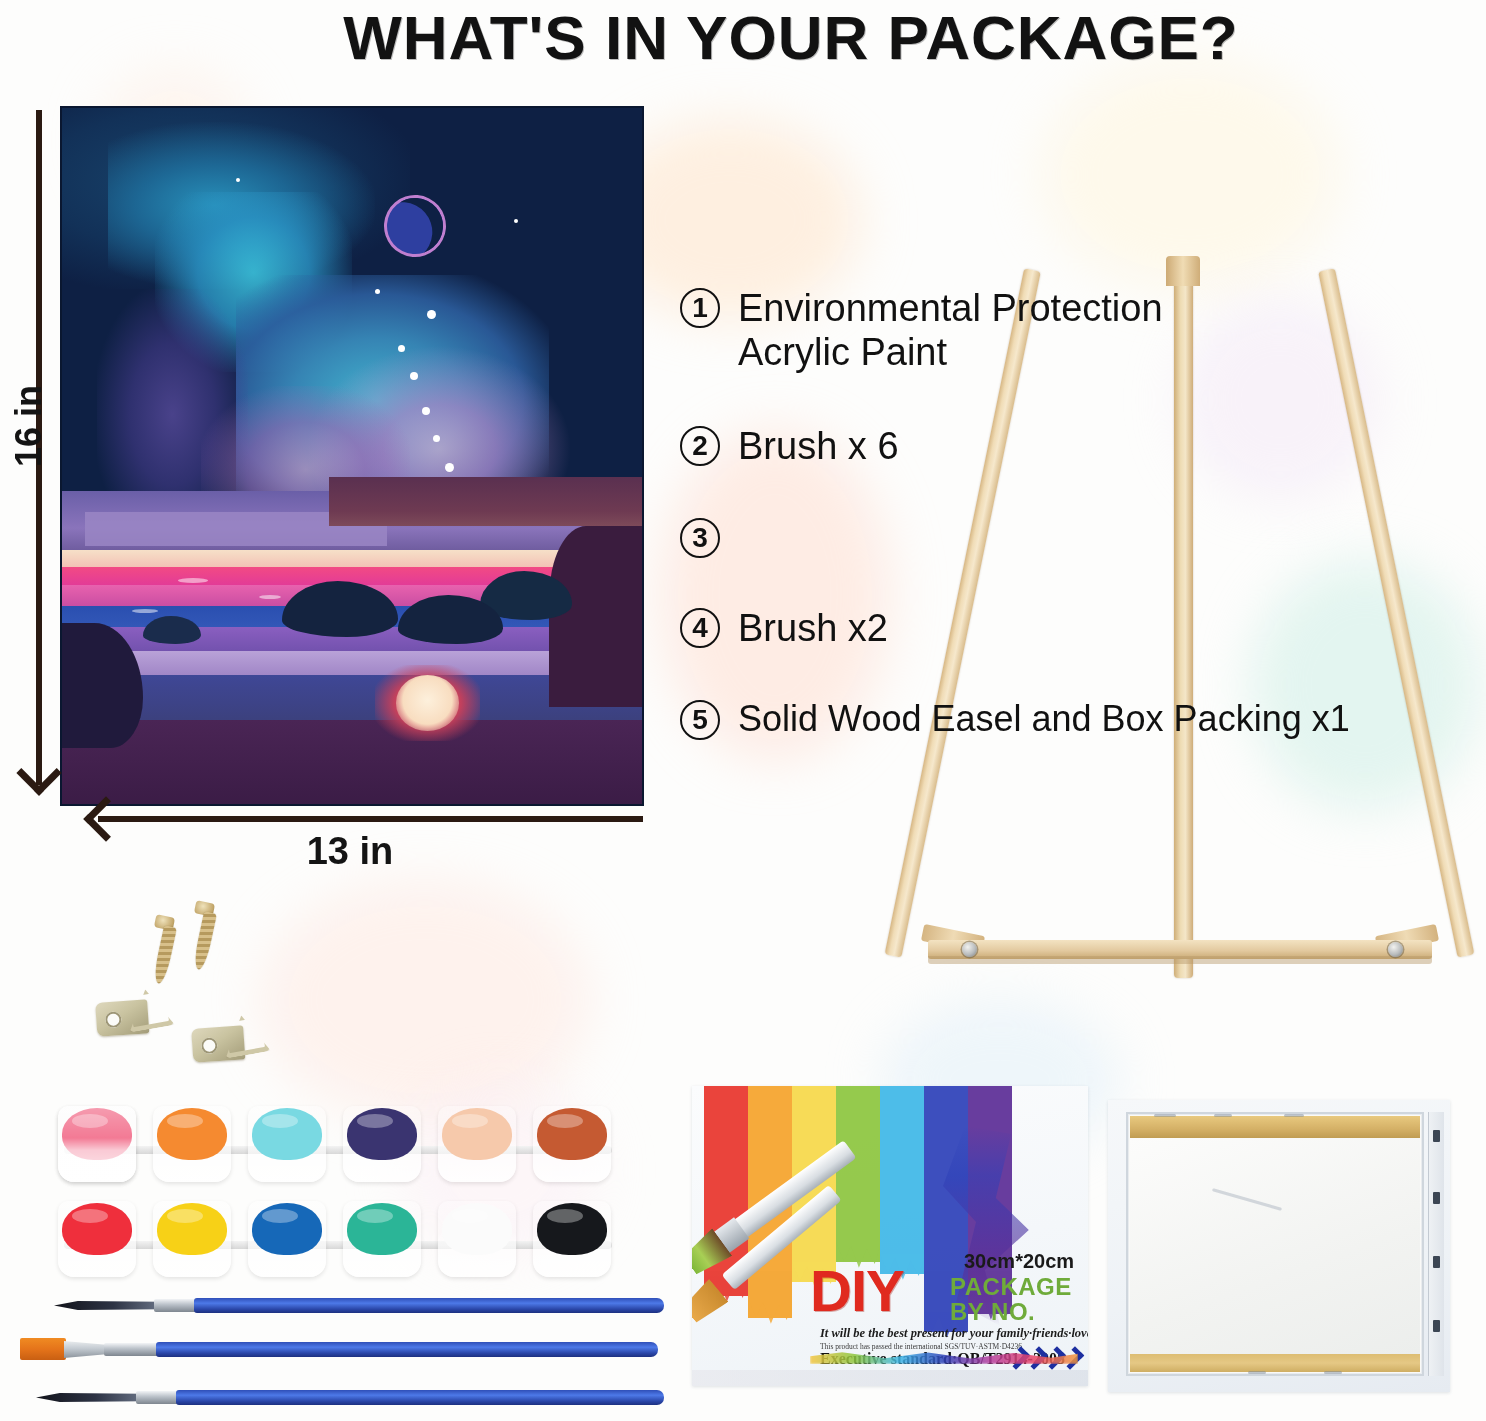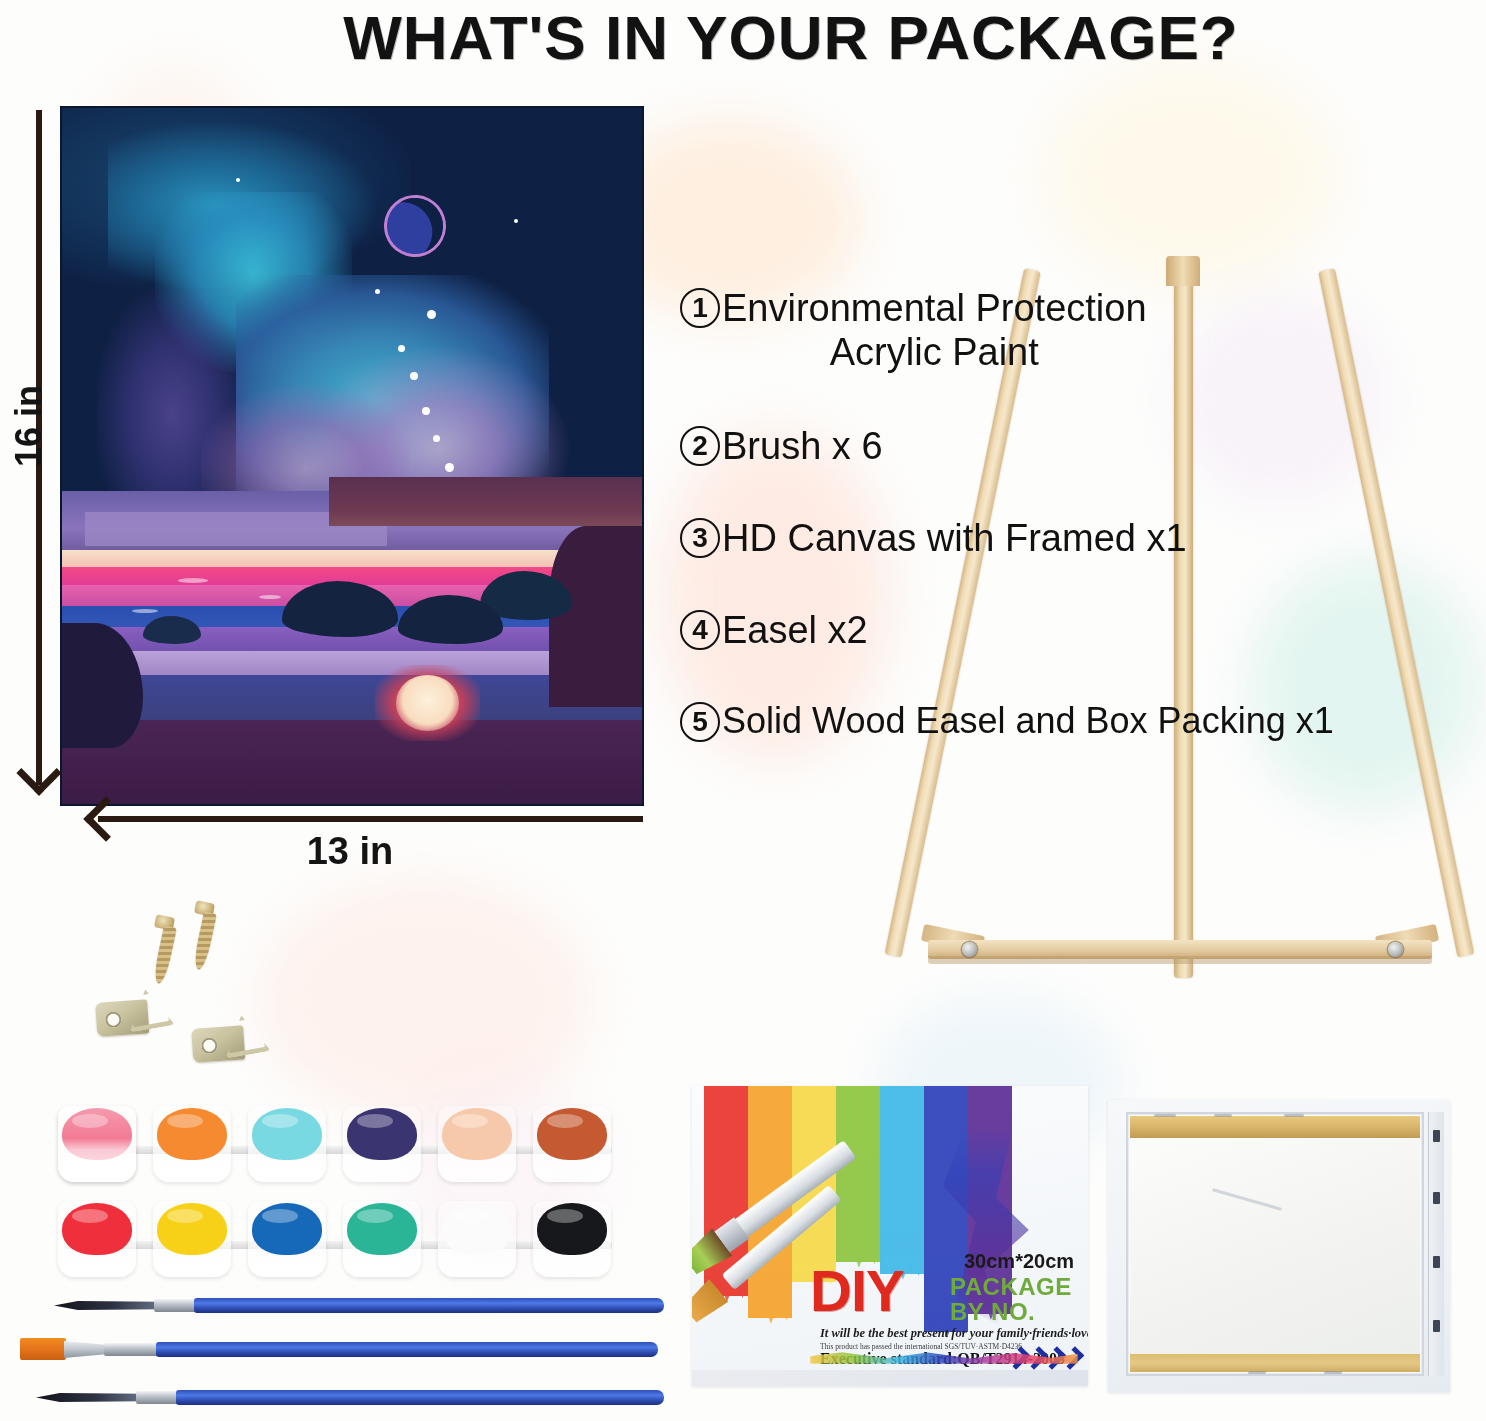--- a/index.html
+++ b/index.html
@@ -148,21 +148,21 @@
   .item .num {
     flex: 0 0 auto;
     width: 40px; height: 40px; margin-top: 2px;
     border: 2.5px solid #111; border-radius: 50%;
     font-size: 28px; font-weight: 600; color: #111;
     display: flex; align-items: center; justify-content: center;
     line-height: 1;
   }
   .item .txt {
     font-size: 38px; line-height: 1.16; color: #111; font-weight: 500;
-    white-space: pre-line; margin-left: 2px; text-align: center;
+    white-space: pre-line; margin-left: 18px;
   }
   .i1 { margin-bottom: 50px; }
   .i2 { margin-bottom: 48px; }
   .i3 { margin-bottom: 48px; }
   .i4 { margin-bottom: 48px; }
   .i5 .txt { font-size: 36px; }
 
   
   .easel { position: absolute; left: 900px; top: 250px; width: 560px; height: 760px; }
   .leg {
@@ -628,25 +628,24 @@
       <span class="num">1</span>
       <span class="txt">Environmental Protection
 Acrylic Paint</span>
     </div>
     <div class="item i2">
       <span class="num">2</span>
       <span class="txt">Brush  x 6</span>
     </div>
     <div class="item i3">
       <span class="num">3</span>
-      <span class="txt">HD Canvas with Framed x1</span>
     </div>
     <div class="item i4">
       <span class="num">4</span>
-      <span class="txt">Easel x2</span>
+      <span class="txt">Brush x2</span>
     </div>
     <div class="item i5">
       <span class="num">5</span>
       <span class="txt">Solid Wood Easel and Box Packing x1</span>
     </div>
   </div>
 
   <div class="diybox">
     <div class="stripe st1"></div>
     <div class="stripe st2"></div>

